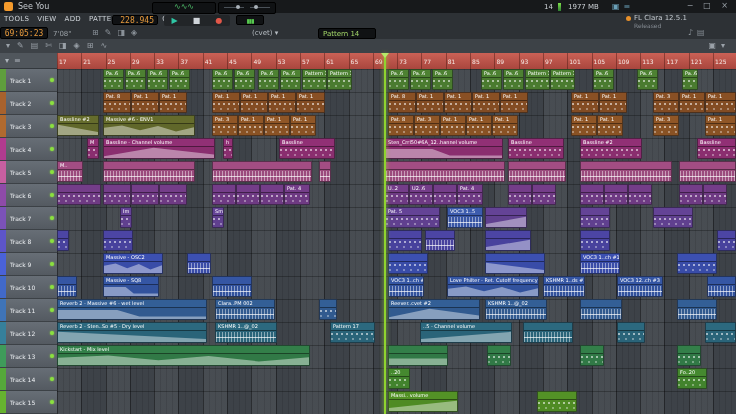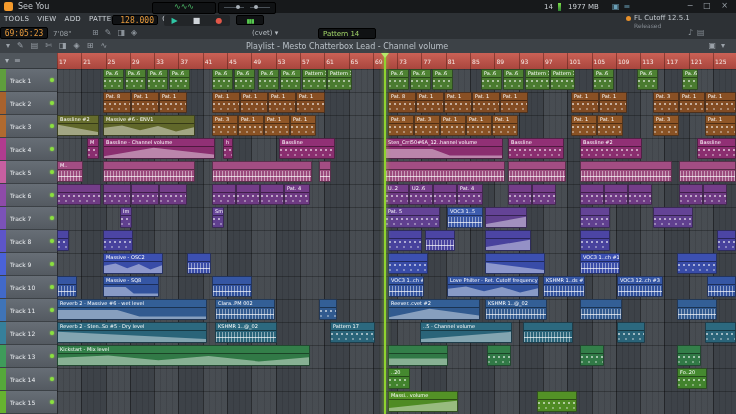--- a/index.html
+++ b/index.html
@@ -108,29 +108,29 @@
       <span>─</span>
       <span>□</span>
       <span>×</span>
     </span>
   </div>
 
   <div class="topband">
     <div class="menubar">
       <span>TOOLS</span><span>VIEW</span><span>ADD</span><span>PATTERNS</span><span>VIEW</span><span>OPTIONS</span><span>TOOLS</span><span>?</span>
     </div>
-    <div class="lcdpanel bpm mono">128.000</div>
+    <div class="lcdpanel bpm mono">228.945</div>
     <div class="transport">
       <span class="play">▶</span>
       <span class="stop">■</span>
       <span class="rec">●</span>
     </div>
     <div class="lcdpanel meterpanel">▮▮▮</div>
     <span class="verdot"></span>
-    <span class="ver1">FL Cutoff 12.5.1</span>
+    <span class="ver1">FL Clara 12.5.1</span>
     <span class="ver2">Released</span>
     <div class="lcdpanel postime mono">69:05:23</div>
     <span class="songlen">7'08"</span>
     <div class="row3icons"><span>⊞</span><span>✎</span><span>◨</span><span>◈</span></div>
     <div class="snap"><span>(cvet)</span> <span>▾</span></div>
     <div class="lcdpanel pattern">Pattern 14</div>
     <div class="rowricons"><span>♪</span><span>▤</span></div>
   </div>
 
   <div class="oscpanel">∿∿∿</div>
@@ -142,21 +142,20 @@
         <i style="left:4px;"></i>
       </span>
   </div>
   <span class="cpu">14</span>
   <span class="cpubar"></span>
   <span class="mem">1977 MB</span>
   <div class="syncicons"><span>▣</span><span>≡</span></div>
 
   <div class="pltoolbar">
     <div class="pltools"><span>▾</span><span>✎</span><span>▤</span><span>✄</span><span>◨</span><span>◈</span><span>⊞</span><span>∿</span></div>
-    <div class="pltitle">Playlist - Mesto Chatterbox Lead - Channel volume</div>
     <div class="plright"><span>▣</span><span>▾</span></div>
   </div>
 
   <div class="corner"><span>▾</span><span>≡</span></div>
   <div class="ruler" id="ruler">
       <span class="rnum" style="left: 2px;">17</span>
       <span class="rnum" style="left: 26.3px;">21</span>
       <span class="rnum" style="left: 50.6px;">25</span>
       <span class="rnum" style="left: 74.9px;">29</span>
       <span class="rnum" style="left: 99.2px;">33</span>

